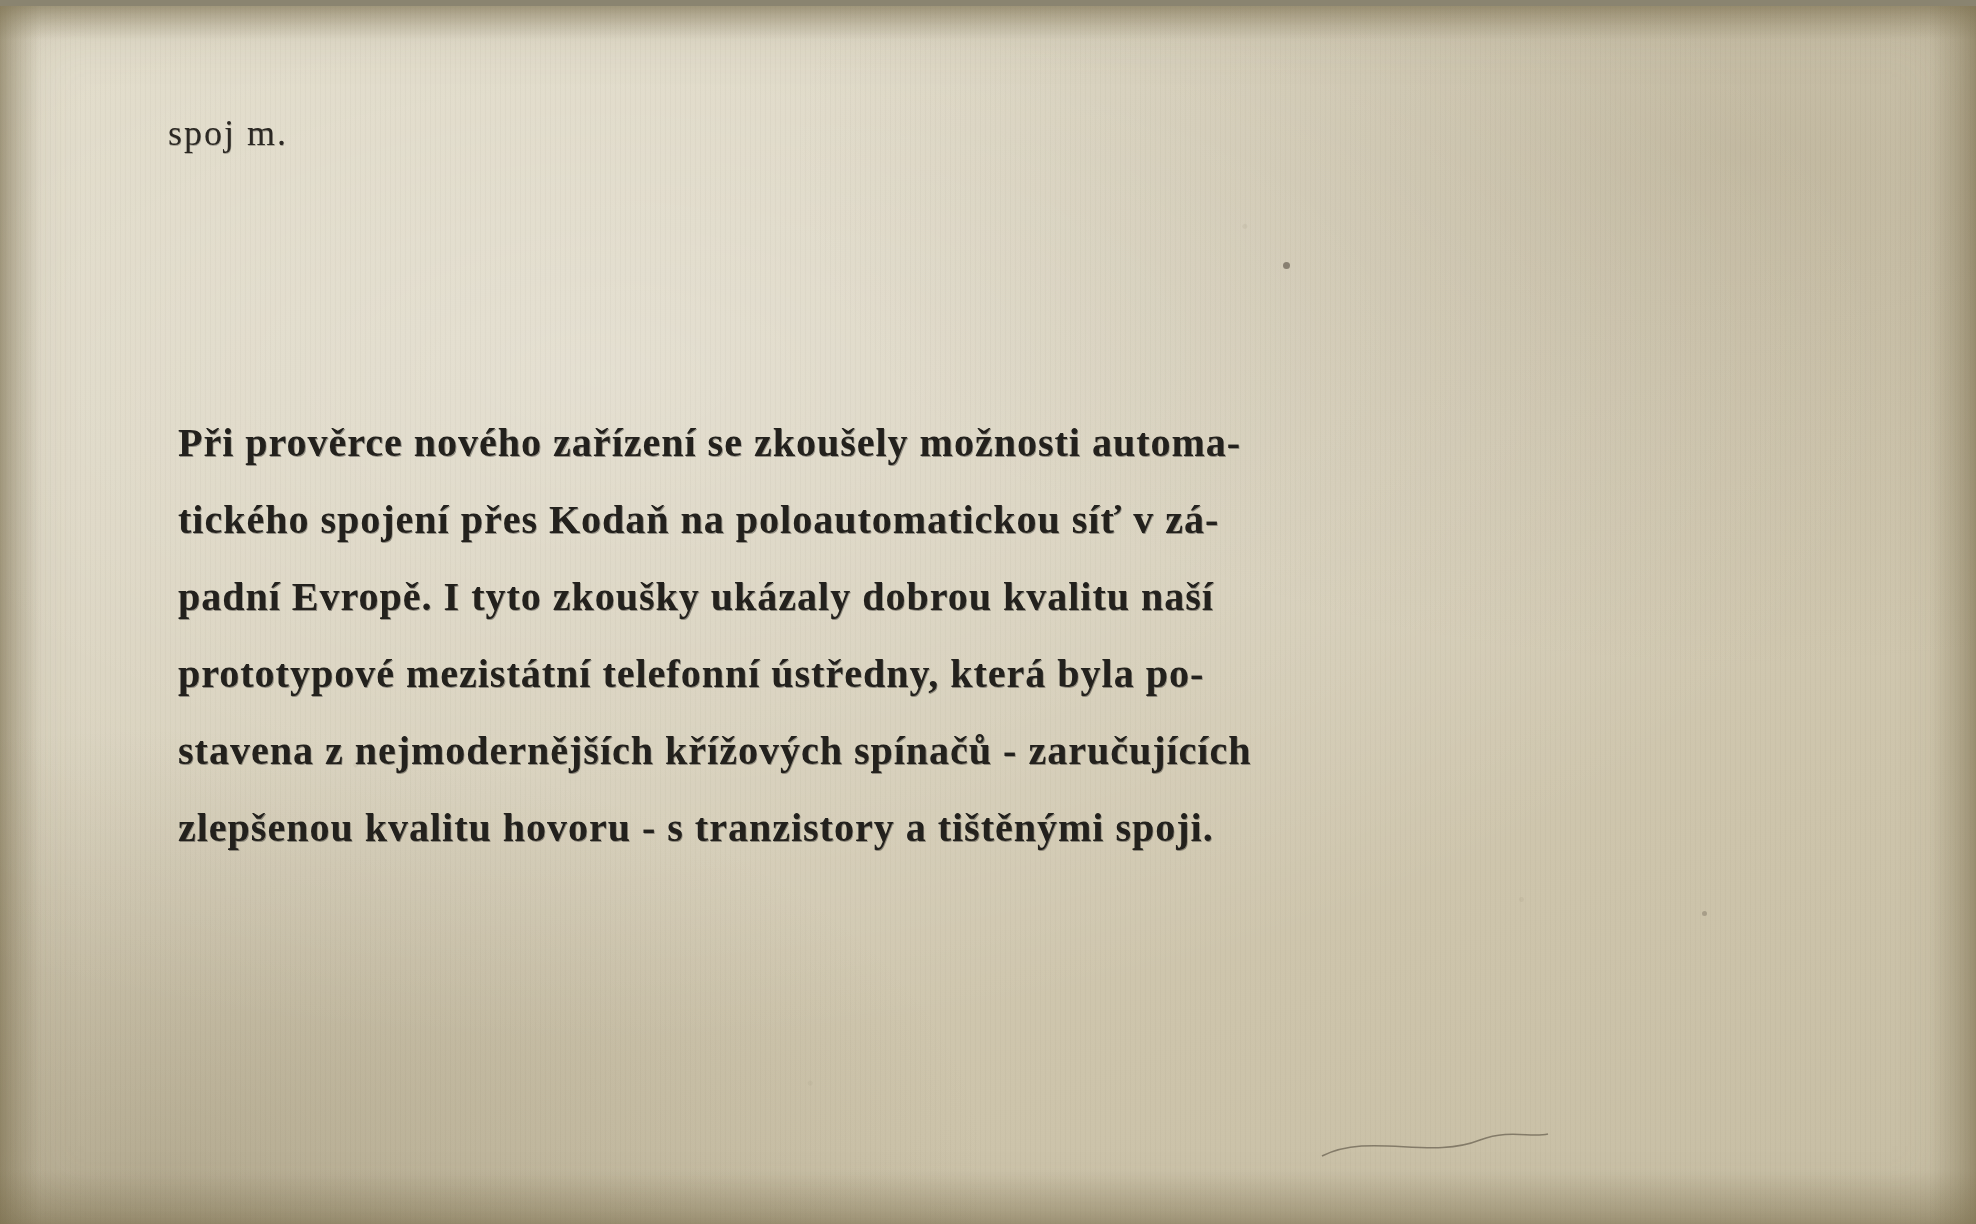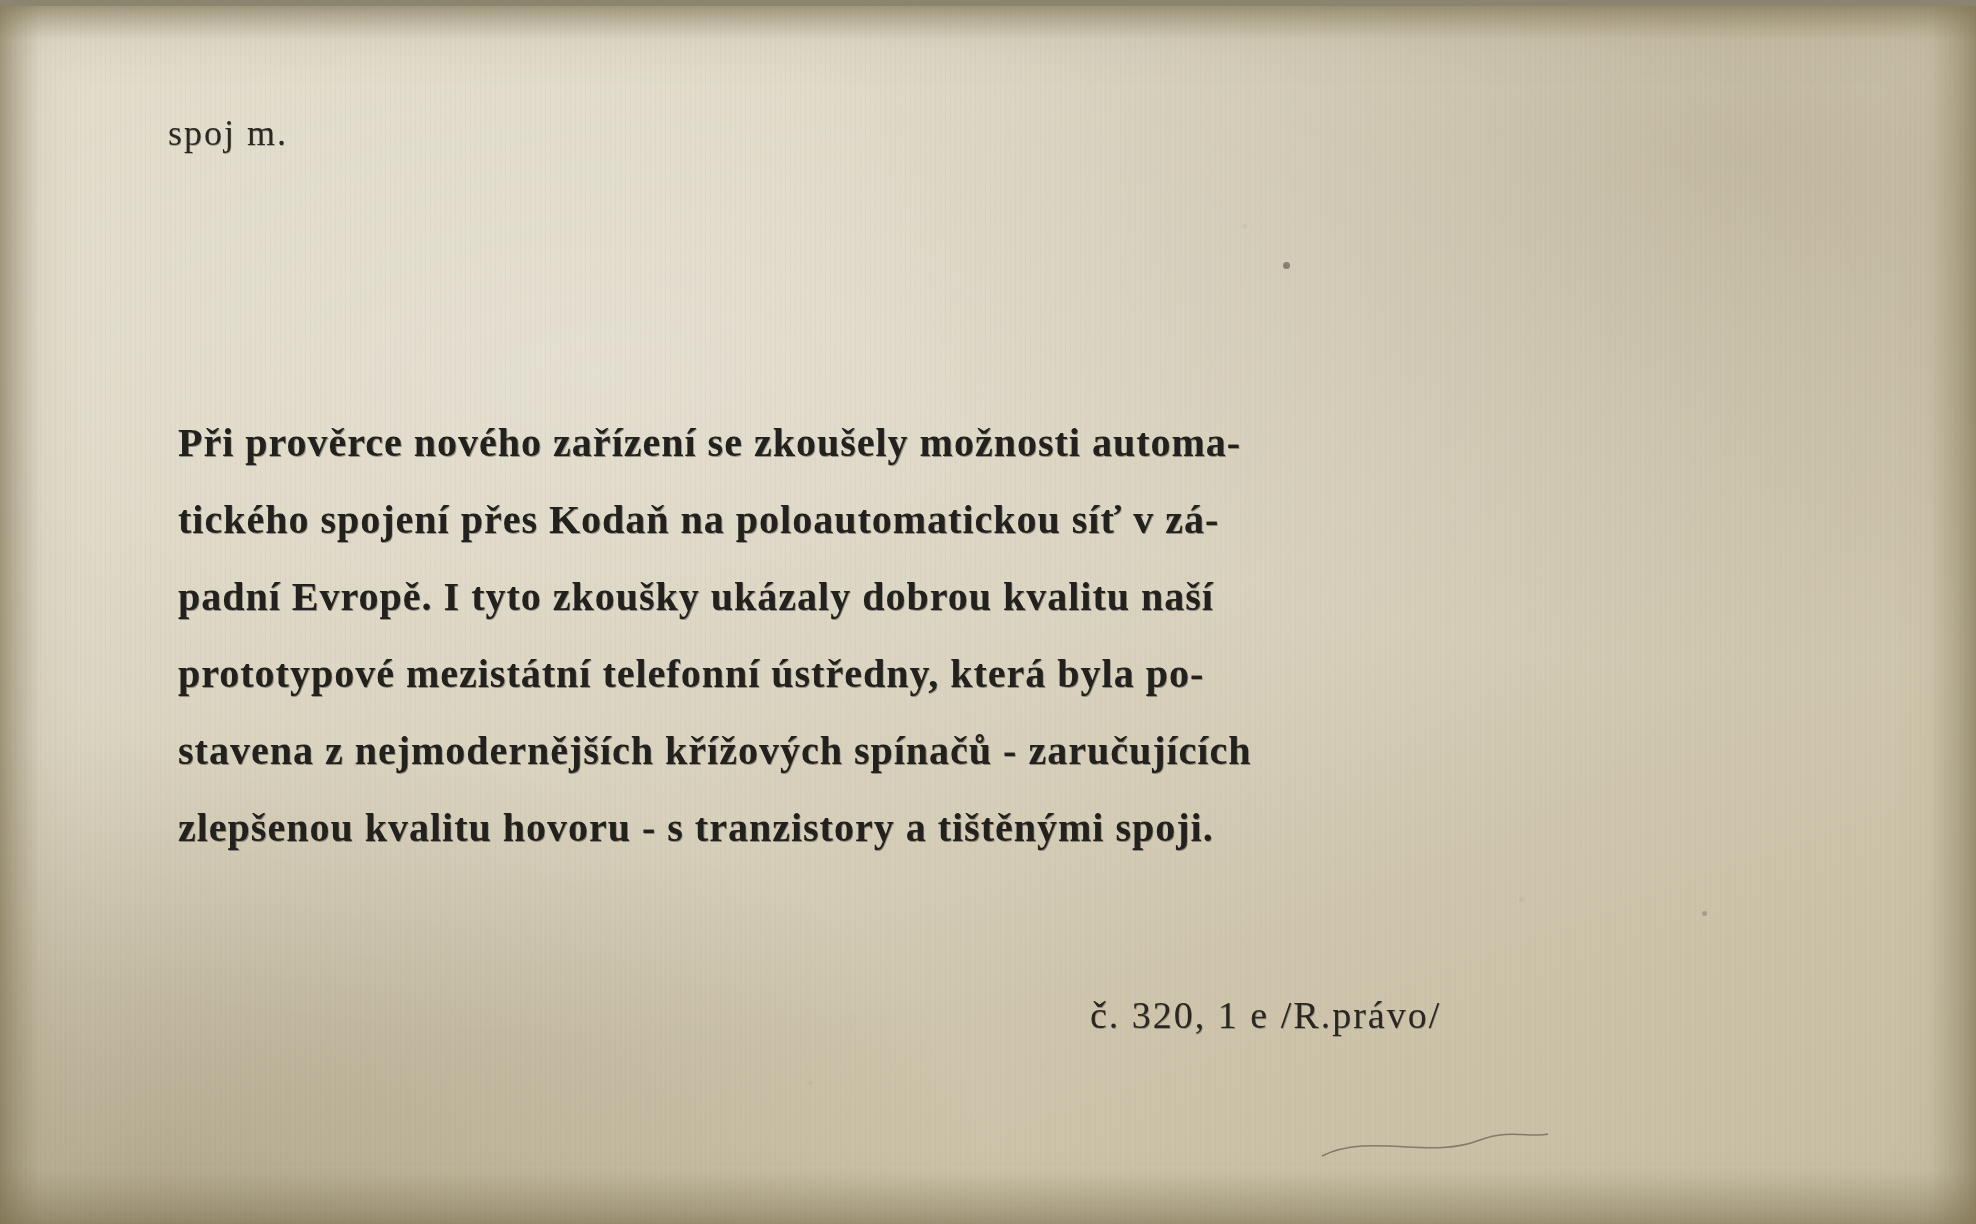--- a/index.html
+++ b/index.html
@@ -162,21 +162,20 @@
   <div class="body-block">
     <span class="ln">Při prověrce nového zařízení se zkoušely možnosti automa-</span>
     <span class="ln">tického spojení přes Kodaň na poloautomatickou síť v zá-</span>
     <span class="ln">padní Evropě. I tyto zkoušky ukázaly dobrou kvalitu naší</span>
     <span class="ln">prototypové mezistátní telefonní ústředny, která byla po-</span>
     <span class="ln">stavena z nejmodernějších křížových spínačů - zaručujících</span>
     <span class="ln">zlepšenou kvalitu hovoru - s tranzistory a tištěnými spoji.</span>
   </div>
 
   <div class="footer-block">
-    <div>č. 320, 1 e  /R.právo/</div>
   </div>
 
   <svg class="scratch" viewBox="0 0 230 40" xmlns="http://www.w3.org/2000/svg">
     <path d="M2 30 C 50 6, 110 34, 160 14 C 190 3, 210 12, 228 8" stroke="#4b4336" stroke-width="1.6" fill="none"></path>
   </svg>
 
   <div class="edges"></div>
   <div class="edge-top"></div>
   <div class="edge-bottom"></div>
   <div class="edge-left"></div>

